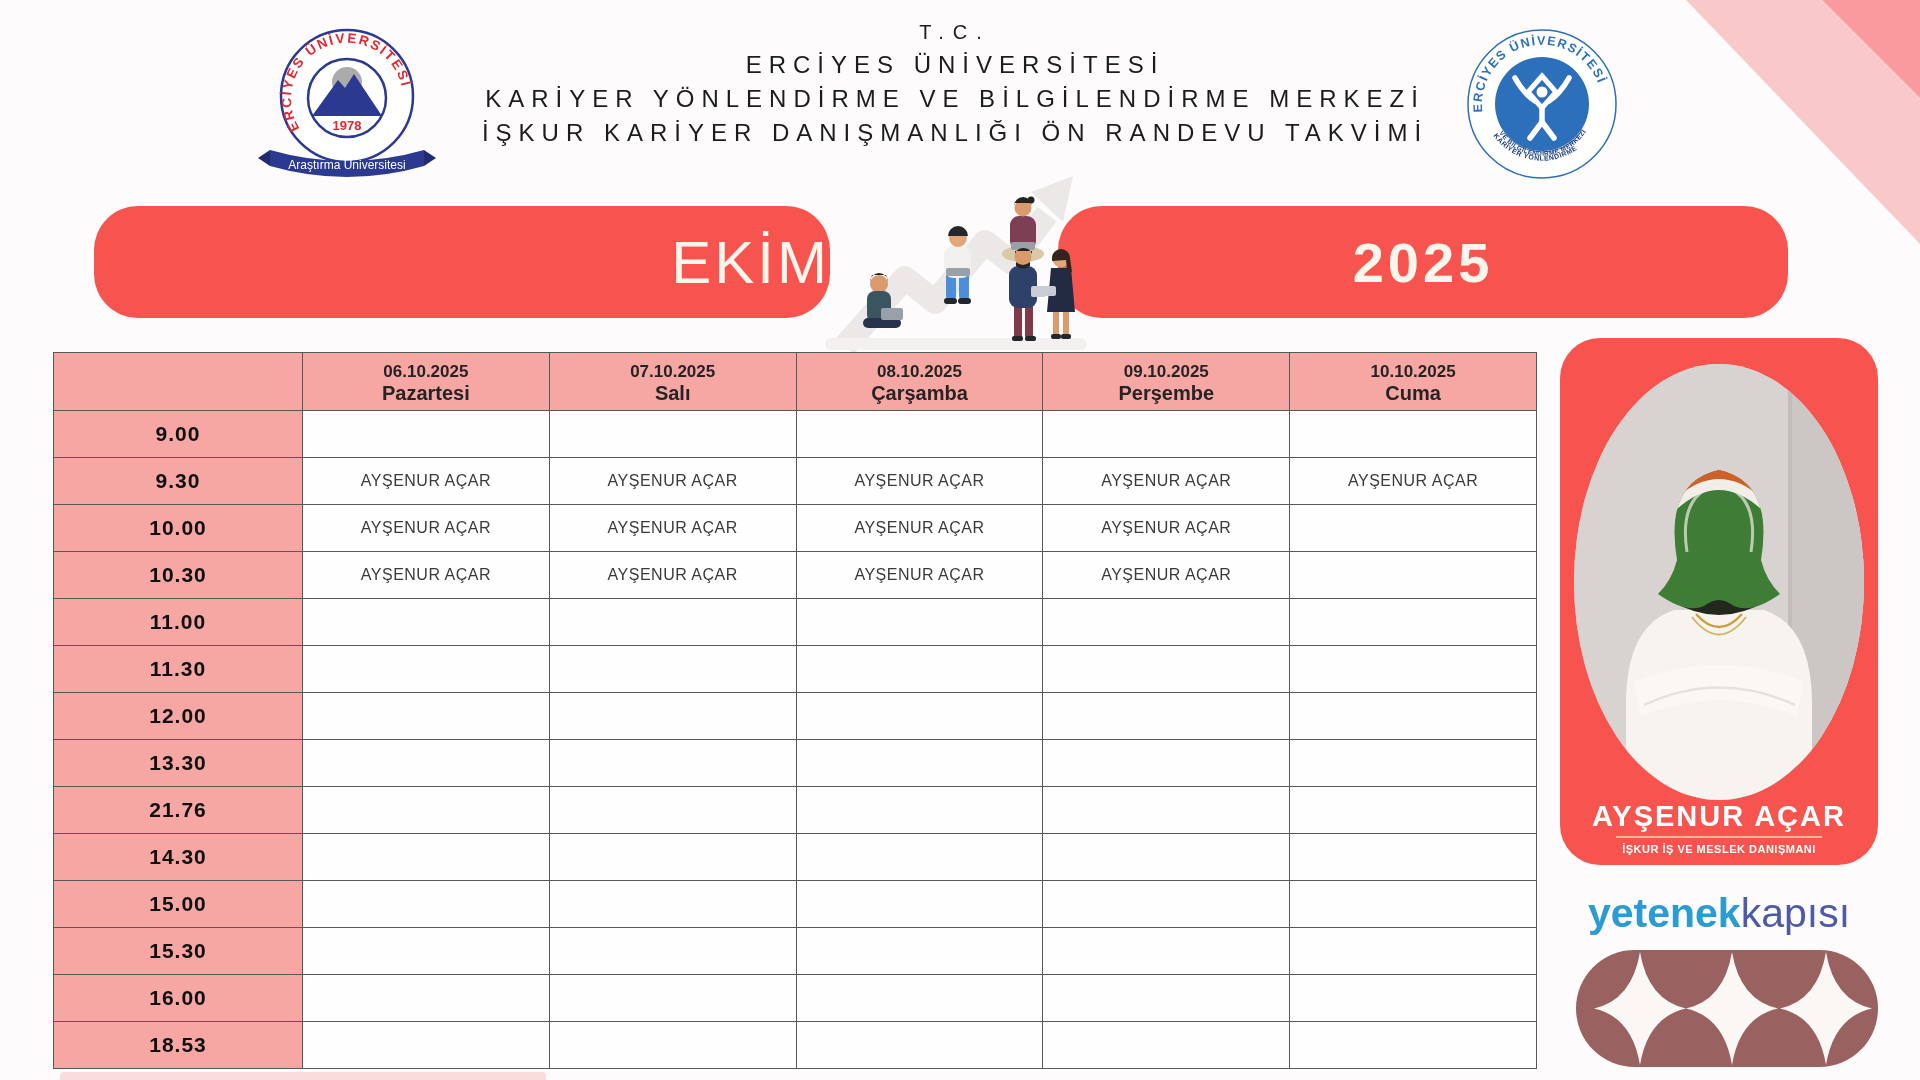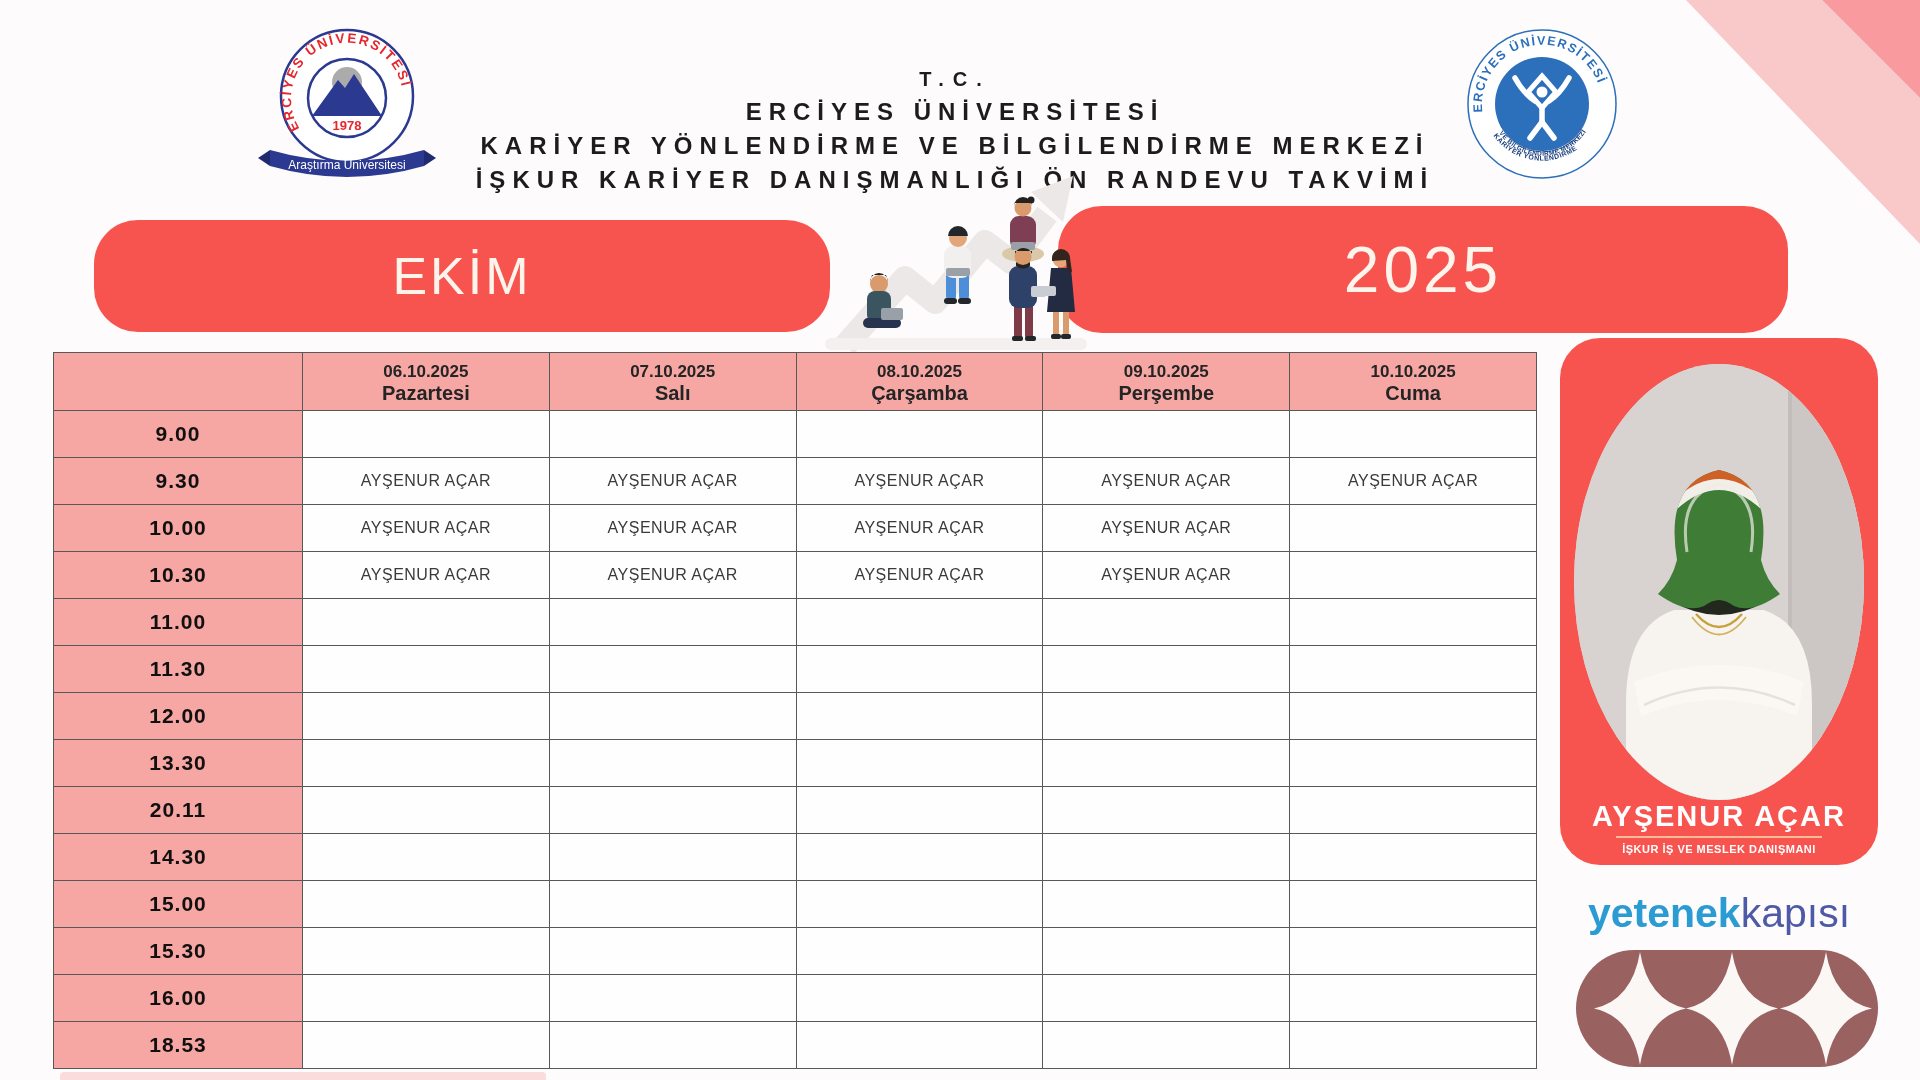--- a/index.html
+++ b/index.html
@@ -2,27 +2,27 @@
 <html lang="tr"><head>
 <meta charset="utf-8">
 <style>
   html,body{margin:0;padding:0;}
   body{
     width:1920px;height:1080px;overflow:hidden;position:relative;
     background:#FDFBFB;font-family:"Liberation Sans",sans-serif;
   }
   .abs{position:absolute;}
   
-  .header-text{left:300px;top:16px;width:1310px;text-align:center;color:#1C1C1C;font-weight:bold;margin-top:47px;}
+  .header-text{left:300px;top:16px;width:1310px;text-align:center;color:#1C1C1C;font-weight:normal;}
   .h-tc{font-size:20px;letter-spacing:9px;line-height:32px;}
   .h-line{font-size:24px;letter-spacing:7px;line-height:34px;}
   
   .banner{background:#F8544F;border-radius:44px;display:flex;align-items:center;justify-content:center;color:#FDF4EC;}
-  .banner-month{left:94px;top:220px;width:736px;height:112px;font-size:52px;font-weight:500;letter-spacing:3px;}
-  .banner-year{left:1058px;top:206px;width:730px;height:127px;font-size:64px;font-weight:400;letter-spacing:4px;}
+  .banner-month{left:94px;top:206px;width:736px;height:112px;font-size:60px;font-weight:500;letter-spacing:3px;justify-content:flex-end;}
+  .banner-year{left:1058px;top:206px;width:730px;height:112px;font-size:56px;font-weight:700;letter-spacing:4px;}
   
   .table{
     left:53px;top:352px;width:1483px;
     display:grid;grid-template-columns:249px repeat(5,1fr);
     grid-template-rows:58px repeat(14,47px);
     border-left:1px solid #585858;border-top:1px solid #585858;
     background:#bef264;
   }
   .table > div{border-right:1px solid #585858;border-bottom:1px solid #585858;
     display:flex;flex-direction:column;align-items:center;justify-content:center;}
@@ -235,21 +235,21 @@
     <div class="cell"></div>
     <div class="cell"></div>
     <div class="cell"></div>
     <div class="cell"></div>
     <div class="time">13.30</div>
     <div class="cell"></div>
     <div class="cell"></div>
     <div class="cell"></div>
     <div class="cell"></div>
     <div class="cell"></div>
-    <div class="time">20.11</div>
+    <div class="time">21.76</div>
     <div class="cell"></div>
     <div class="cell"></div>
     <div class="cell"></div>
     <div class="cell"></div>
     <div class="cell"></div>
     <div class="time">14.30</div>
     <div class="cell"></div>
     <div class="cell"></div>
     <div class="cell"></div>
     <div class="cell"></div>

